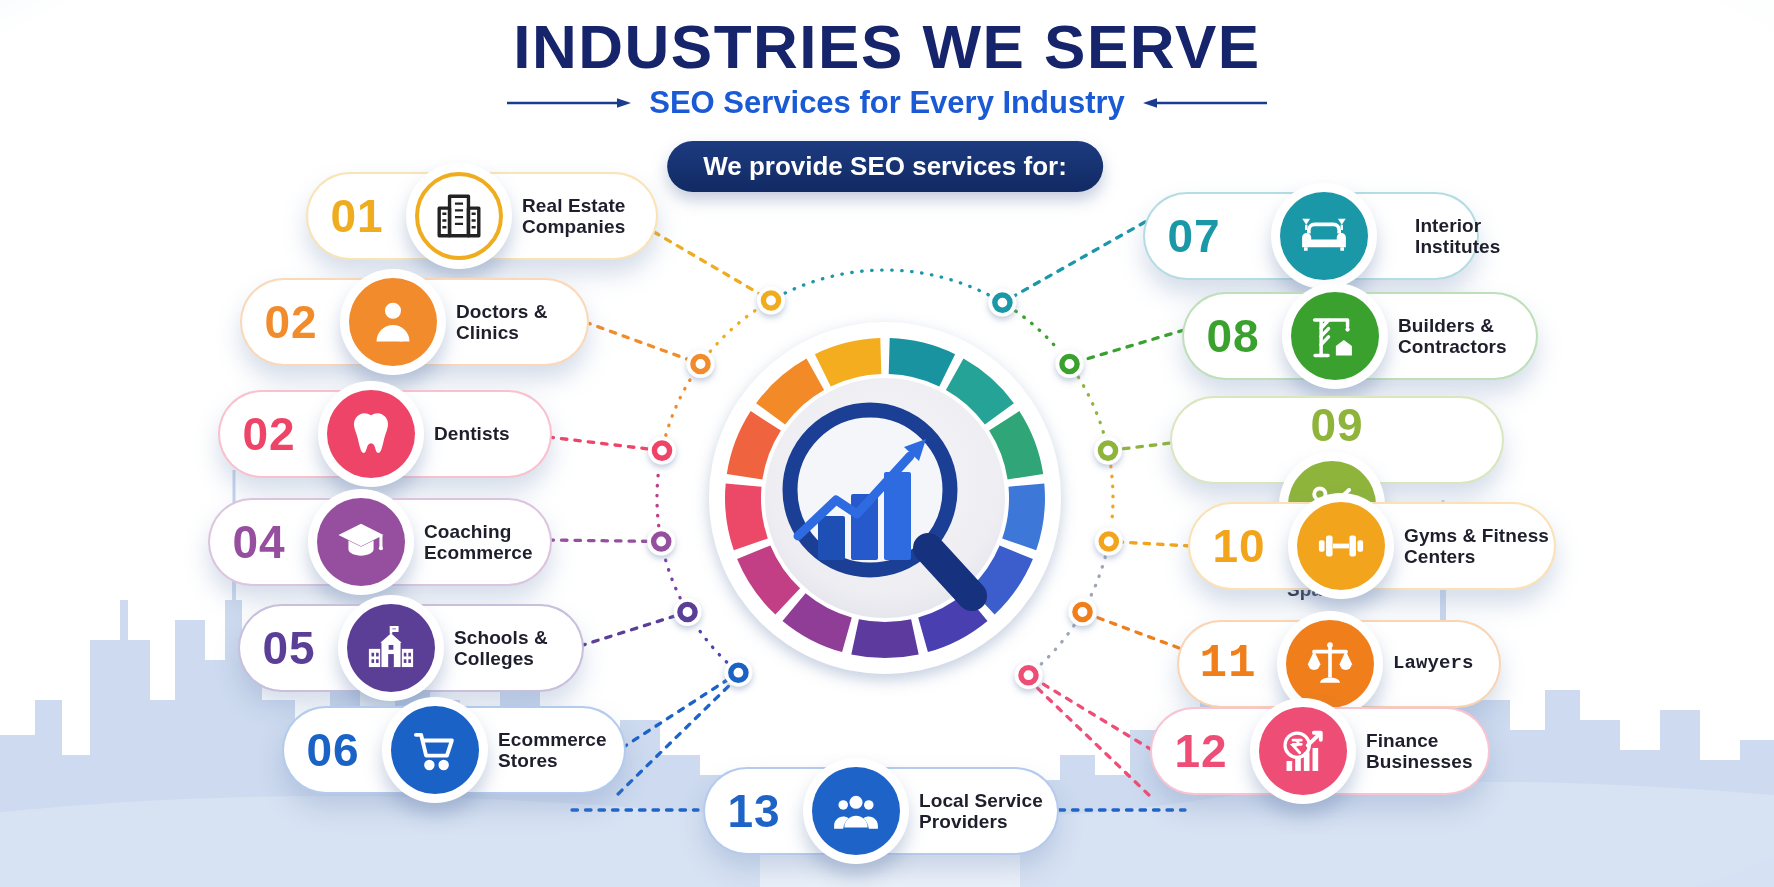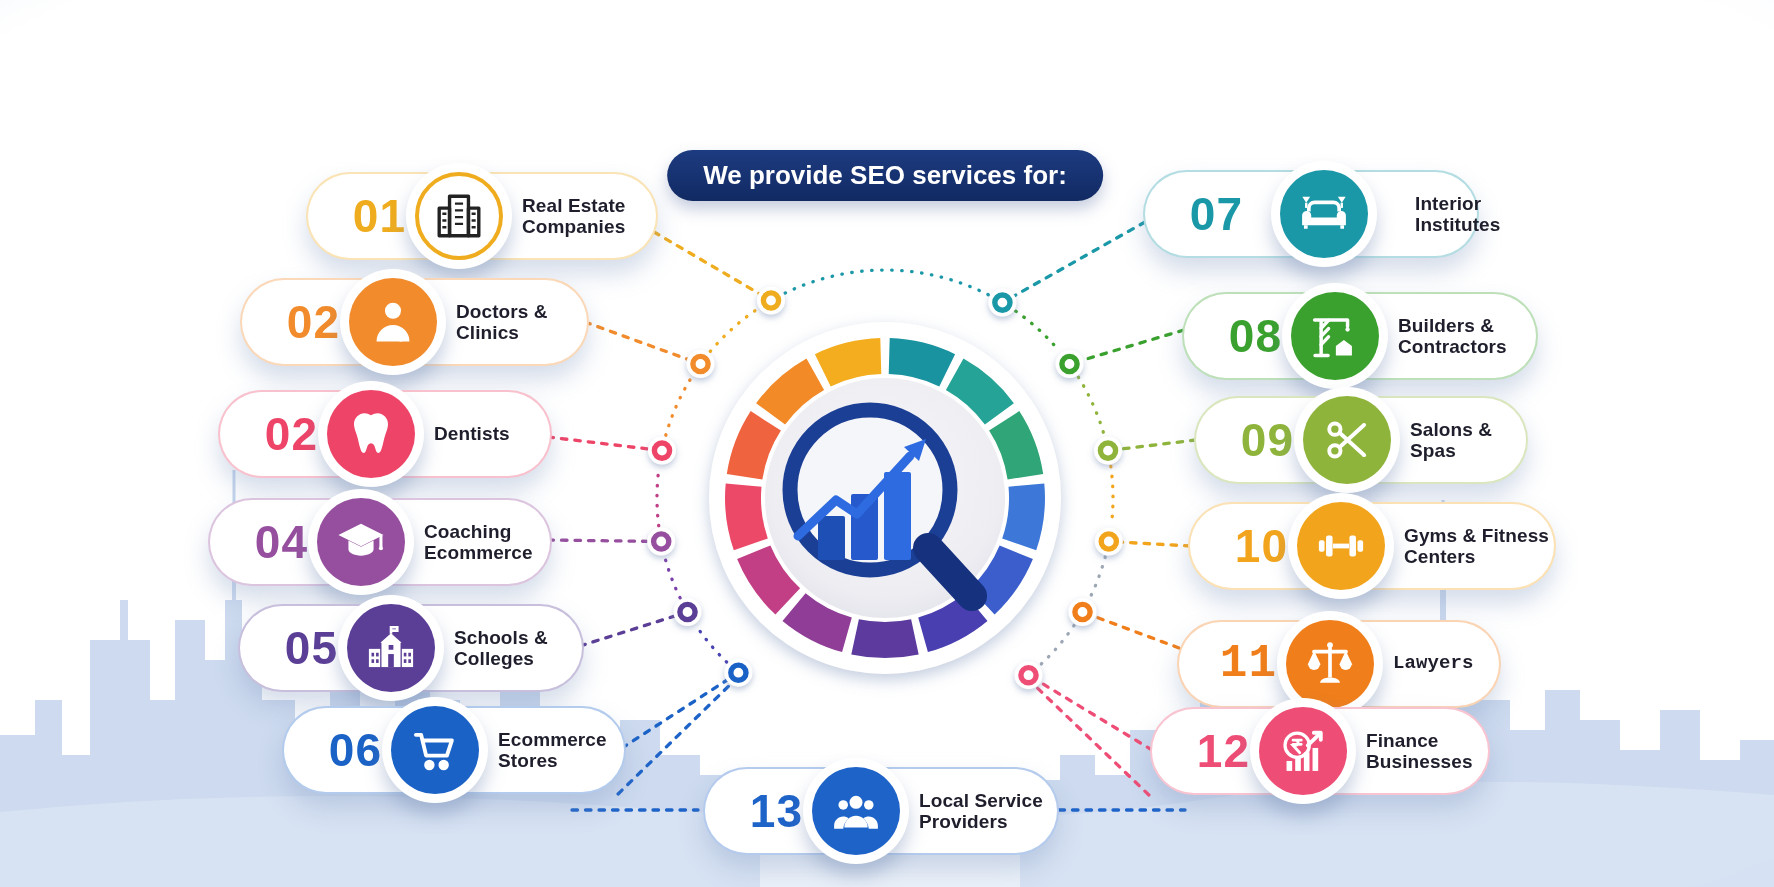--- a/index.html
+++ b/index.html
@@ -11,48 +11,62 @@
       linear-gradient(150deg,#ccdcf2 0%,#e0eaf7 28%,#e7eefa 55%,#d3e0f2 100%);
   }
   svg{display:block}
   #decor-layer,#connector-layer{position:absolute;left:0;top:0;z-index:1;pointer-events:none}
   #decor-layer{z-index:0}
   .hdr{position:absolute;left:0;right:0;top:14px;text-align:center;z-index:3}
   .title{font-size:62px;font-weight:800;color:#16256B;letter-spacing:1.5px;line-height:1.05}
   .subrow{margin-top:6px;display:flex;justify-content:center;align-items:center;gap:16px}
   .subtitle{font-size:31px;font-weight:700;color:#1A5AD4}
   .badge{
-    position:absolute;left:885px;top:150px;transform:translateX(-50%);
+    position:absolute;left:885px;top:141px;transform:translateX(-50%);
     background:linear-gradient(#1d3b80,#112a63);color:#fff;font-size:26px;font-weight:700;
     padding:10px 36px;border-radius:26px;white-space:nowrap;z-index:3;
     box-shadow:0 8px 16px rgba(90,110,160,.35);
   }
   .pill{
     position:absolute;display:flex;align-items:center;background:#fff;border-radius:46px;
     box-shadow:0 14px 24px rgba(124,148,190,.32);border:2px solid transparent;z-index:2;
   }
-  .num{width:98px;flex:0 0 auto;text-align:right;font-weight:700;font-size:46px;letter-spacing:1px}
+  .num{width:98px;flex:0 0 auto;text-align:center;font-weight:700;font-size:46px;letter-spacing:1px}
   .iconwrap{width:106px;height:106px;flex:0 0 auto;position:relative;margin-right:10px}
   .disc-outer{position:absolute;inset:0;background:#fff;border-radius:50%;
     box-shadow:0 12px 18px rgba(110,135,175,.38)}
   .disc{position:absolute;inset:9px;border-radius:50%;display:flex;align-items:center;justify-content:center}
   .label{font-weight:700;font-size:19px;color:#1e1e2c;line-height:1.13;letter-spacing:.1px}
 </style>
 </head>
 <body>
 
 <div id="canvas">
   <svg id="decor-layer" width="1774" height="887">
     <path fill="#c4d4ec" opacity="0.85" d="M0 887 L0 735 L35 735 L35 700 L62 700 L62 755 L90 755 L90 640 L120 640 L120 600 L128 600 L128 640 L150 640 L150 700 L175 700 L175 620 L205 620 L205 660 L225 660 L225 600 L232 600 L232 560 L236 560 L236 600 L242 600 L242 660 L262 660 L262 700 L295 700 L295 730 L330 730 L330 680 L360 680 L360 720 L395 720 L395 660 L430 660 L430 700 L460 700 L460 740 L500 740 L500 690 L540 690 L540 730 L580 730 L580 760 L620 760 L620 720 L660 720 L660 755 L700 755 L700 775 L760 775 L760 887 Z"></path>
     <line x1="234" y1="560" x2="234" y2="470" stroke="#c4d4ec" stroke-width="3"></line>
     <path fill="#c4d4ec" opacity="0.85" d="M1020 887 L1020 780 L1060 780 L1060 755 L1095 755 L1095 775 L1130 775 L1130 730 L1165 730 L1165 760 L1200 760 L1200 700 L1235 700 L1235 740 L1270 740 L1270 680 L1300 680 L1300 720 L1330 720 L1330 650 L1340 650 L1340 620 L1350 620 L1350 650 L1370 650 L1370 700 L1400 700 L1400 660 L1430 660 L1430 620 L1440 620 L1440 580 L1446 580 L1446 620 L1456 620 L1456 660 L1480 660 L1480 700 L1510 700 L1510 730 L1545 730 L1545 690 L1580 690 L1580 720 L1620 720 L1620 750 L1660 750 L1660 710 L1700 710 L1700 760 L1740 760 L1740 740 L1774 740 L1774 887 Z"></path>
     <line x1="1443" y1="580" x2="1443" y2="500" stroke="#c4d4ec" stroke-width="3"></line>
     <path fill="#dde7f5" opacity="0.6" d="M0 887 V812 Q300 782 640 808 T1200 800 T1774 795 V887 Z"></path>
   </svg>
 
+  <div class="hdr">
+    <div class="title">INDUSTRIES WE SERVE</div>
+    <div class="subrow">
+      <svg width="128" height="14">
+          <line x1="2" y1="7" x2="114" y2="7" stroke="#1A3C8F" stroke-width="2.6"></line>
+          <path d="M126 7 L112 2.2 V11.8 Z" fill="#1A3C8F"></path>
+        </svg>
+      <span class="subtitle">SEO Services for Every Industry</span>
+      <svg width="128" height="14">
+          <line x1="14" y1="7" x2="126" y2="7" stroke="#1A3C8F" stroke-width="2.6"></line>
+          <path d="M2 7 L16 2.2 V11.8 Z" fill="#1A3C8F"></path>
+        </svg>
+    </div>
+  </div>
 
   <div class="badge">We provide SEO services for:</div>
 
   <svg id="connector-layer" width="1774" height="887">
       <defs>
   <filter id="sh" x="-60%" y="-60%" width="220%" height="220%">
           <feDropShadow dx="0" dy="6" stdDeviation="8" flood-color="#7d93b8" flood-opacity="0.45"></feDropShadow>
         </filter>
   <filter id="shs" x="-80%" y="-80%" width="260%" height="260%">
           <feDropShadow dx="0" dy="3" stdDeviation="3" flood-color="#7d93b8" flood-opacity="0.5"></feDropShadow>
@@ -258,21 +272,21 @@
           <div class="disc" style="background:#1B62C6;">
             <svg viewBox="0 0 24 24" width="52" height="52" fill="none" stroke="#fff" stroke-width="1.8" stroke-linecap="round" stroke-linejoin="round">
               <path d="M3.2 5h2.4l2.3 9.6h9.6l2.3-7H6.2"></path>
               <circle cx="9.4" cy="18.9" r="1.5" fill="#fff"></circle>
               <circle cx="16" cy="18.9" r="1.5" fill="#fff"></circle>
             </svg>
           </div>
         </div>
         <div class="label" style="width:130px">Ecommerce Stores</div>
       </div>
-      <div class="pill" style="left: 1143px; top: 170px; width: 332px; height: 84px; border-color: rgba(27, 152, 168, 0.333); gap: 28px;">
+      <div class="pill" style="left: 1143px; top: 192px; width: 332px; height: 84px; border-color: rgba(27, 152, 168, 0.333); gap: 28px;">
         <div class="num" style="color:#1B98A8">07</div>
         <div class="iconwrap">
           <div class="disc-outer"></div>
           <div class="disc" style="background:#1B98A8;">
             <svg viewBox="0 0 24 24" width="52" height="52" fill="#fff">
               <path d="M5 10.8V9.3c0-1.5 1.2-2.7 2.7-2.7h8.6c1.5 0 2.7 1.2 2.7 2.7v1.5" fill="none" stroke="#fff" stroke-width="1.7"></path>
               <path d="M4 10.6a2.1 2.1 0 0 0-2.1 2.1v4.5h20.2v-4.5a2.1 2.1 0 0 0-4.2 0v.9H6.1v-.9A2.1 2.1 0 0 0 4 10.6z"></path>
               <path d="M3.6 17.2v1.6M20.4 17.2v1.6" stroke="#fff" stroke-width="1.7" fill="none"></path>
               <path d="M2 4h3.6L3.8 6.8z"></path>
               <path d="M3.8 6.8v2.4" stroke="#fff" stroke-width="1.1" fill="none"></path>
@@ -291,21 +305,21 @@
             <svg viewBox="0 0 24 24" width="52" height="52" fill="none" stroke="#fff" stroke-width="1.6" stroke-linecap="round" stroke-linejoin="round">
               <path d="M5.6 21V4.6M2.6 4.6h15.2M17.8 4.6v3"></path>
               <circle cx="17.8" cy="9" r="1" fill="#fff" stroke="none"></circle>
               <path d="M5.6 8.4 9 4.8M5.6 12.2 9 8.6M5.6 16 9 12.4M2.8 21h6"></path>
               <path d="M12.4 21v-4.4l3.7-2.7 3.7 2.7V21z" fill="#fff" stroke="none"></path>
             </svg>
           </div>
         </div>
         <div class="label" style="width:140px">Builders &amp; Contractors</div>
       </div>
-      <div class="pill" style="left: 1194px; top: 396px; width: 330px; height: 84px; border-color: rgba(143, 180, 60, 0.333);">
+      <div class="pill" style="left: 1170px; top: 396px; width: 330px; height: 84px; border-color: rgba(143, 180, 60, 0.333); flex-direction: column;">
         <div class="num" style="color:#8FB43C">09</div>
         <div class="iconwrap">
           <div class="disc-outer"></div>
           <div class="disc" style="background:#8FB43C;">
             <svg viewBox="0 0 24 24" width="52" height="52" fill="none" stroke="#fff" stroke-width="1.8" stroke-linecap="round">
               <circle cx="6.4" cy="7" r="2.6"></circle>
               <circle cx="6.4" cy="17" r="2.6"></circle>
               <path d="M8.7 8.8 19.6 18.7M8.7 15.2 19.6 5.3"></path>
               <circle cx="19.9" cy="19" r="0.9" fill="#fff" stroke="none"></circle>
               <circle cx="19.9" cy="5" r="0.9" fill="#fff" stroke="none"></circle>

